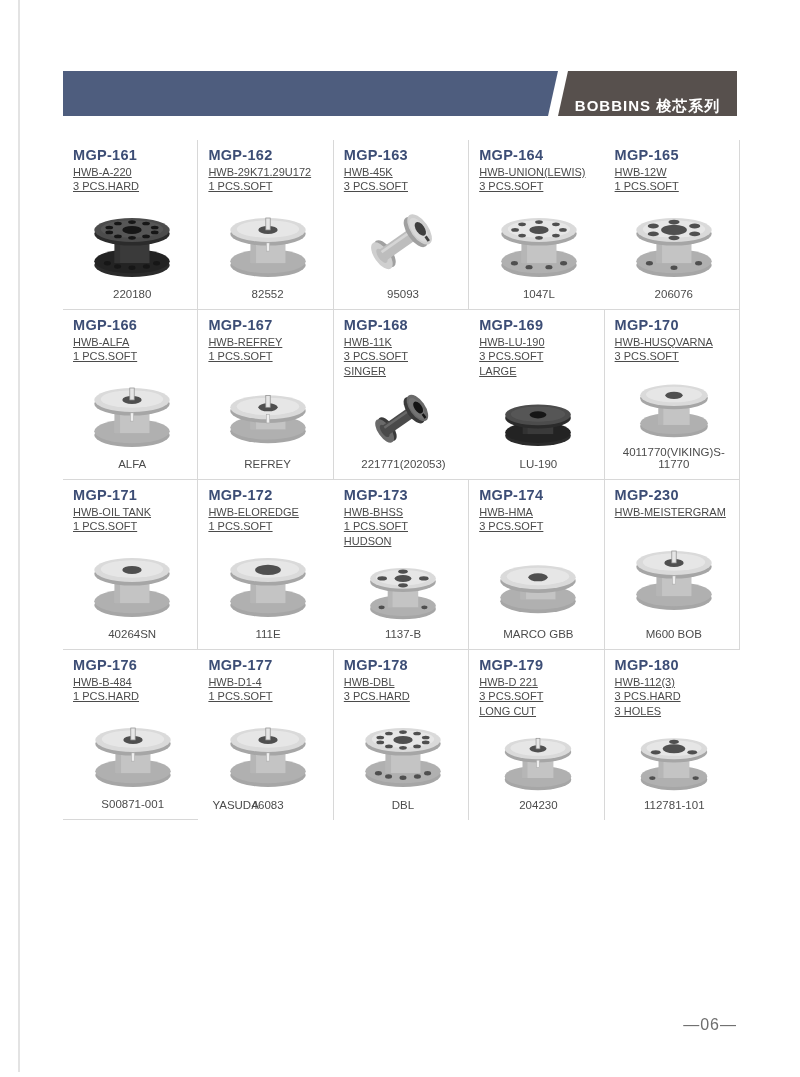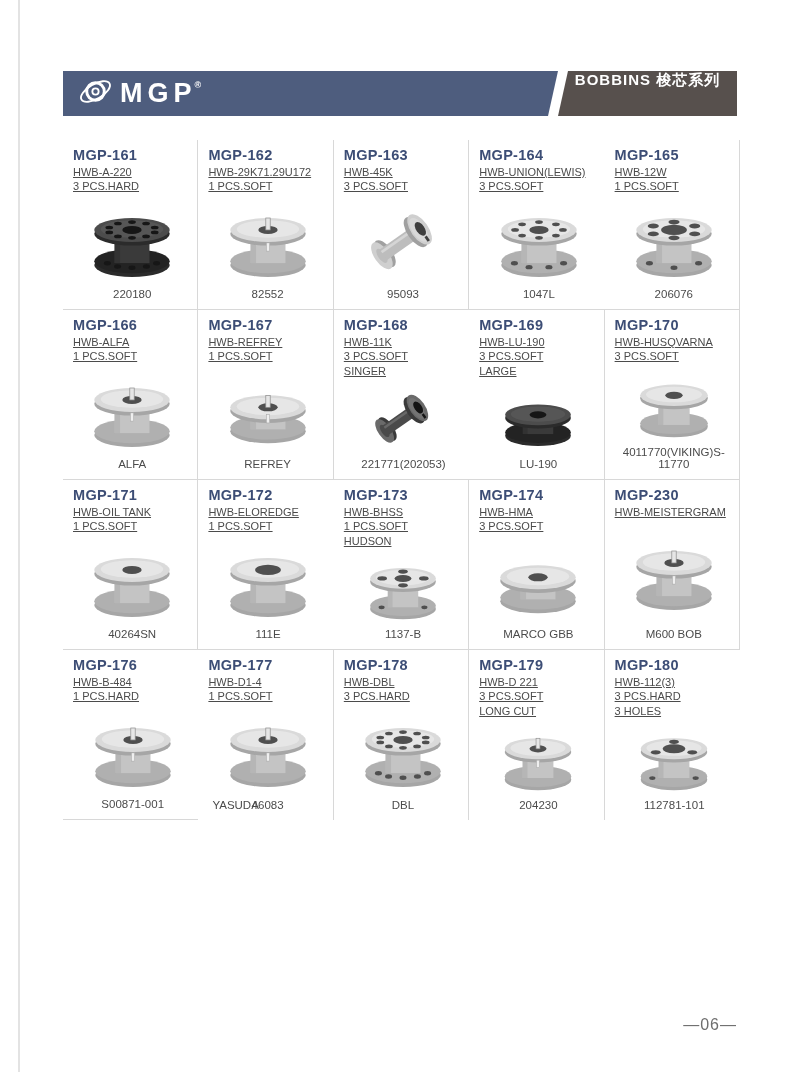--- a/index.html
+++ b/index.html
@@ -9,21 +9,21 @@
   }
   .edge-line{position:absolute;left:18px;top:0;width:2px;height:1072px;background:#e3e3e3;}
   
   .header{position:absolute;left:63px;top:71px;width:674px;height:45px;display:flex;}
   .banner-blue{
     width:495px;height:45px;background:#4e5d7e;display:flex;align-items:center;
     padding-left:14px;box-sizing:border-box;
     clip-path:polygon(0 0,100% 0,calc(100% - 10px) 100%,0 100%);
   }
   .banner-dark{
-    width:179px;height:45px;background:#57504d;display:flex;align-items:flex-start;justify-content:center;
+    width:179px;height:45px;background:#57504d;display:flex;align-items:flex-end;justify-content:center;
     clip-path:polygon(10px 0,100% 0,100% 100%,0 100%);
   }
   .brand{display:flex;align-items:center;color:#fff;}
   .brand-name{font-size:27px;font-weight:bold;letter-spacing:5px;margin-left:6px;line-height:1;}
   .reg{font-size:9px;vertical-align:top;position:relative;top:-9px;left:-2px;font-weight:bold;}
   .tagline{margin-left:26px;color:#fff;line-height:1.25;}
   .tagline-cn{font-size:12.5px;letter-spacing:6px;white-space:nowrap;}
   .tagline-url{font-size:12px;color:#e3e7ee;letter-spacing:.3px;}
   .series-title{color:#fff;font-size:15px;font-weight:bold;letter-spacing:1px;white-space:nowrap;}
   
@@ -44,31 +44,20 @@
   
   .footer{position:absolute;left:63px;top:1016px;width:674px;text-align:right;color:#6e6e6e;font-size:16px;letter-spacing:1px;}
 </style>
 </head>
 <body>
 
 <div class="edge-line"></div>
 
 <div class="header">
   <div class="banner-blue">
-    <div class="brand">
-      <span>
-        <svg viewBox="0 0 40 40" width="37" height="37" aria-hidden="true">
-          <ellipse cx="20" cy="20" rx="17.5" ry="8" fill="none" stroke="#ffffff" stroke-width="2" transform="rotate(-30 20 20)"></ellipse>
-          <circle cx="20" cy="20" r="9.5" fill="none" stroke="#ffffff" stroke-width="3.2"></circle>
-          <circle cx="20" cy="20" r="3.4" fill="none" stroke="#ffffff" stroke-width="2"></circle>
-        </svg>
-      </span>
-      <span class="brand-name">MGP</span>
-      <span class="reg">®</span>
-    </div>
   </div>
   <div class="banner-dark">
     <span class="series-title">BOBBINS 梭芯系列</span>
   </div>
 </div>
 
 <div class="grid" id="grid">
   <div class="cell">
     <div class="model">MGP-161</div>
     <div class="desc">

